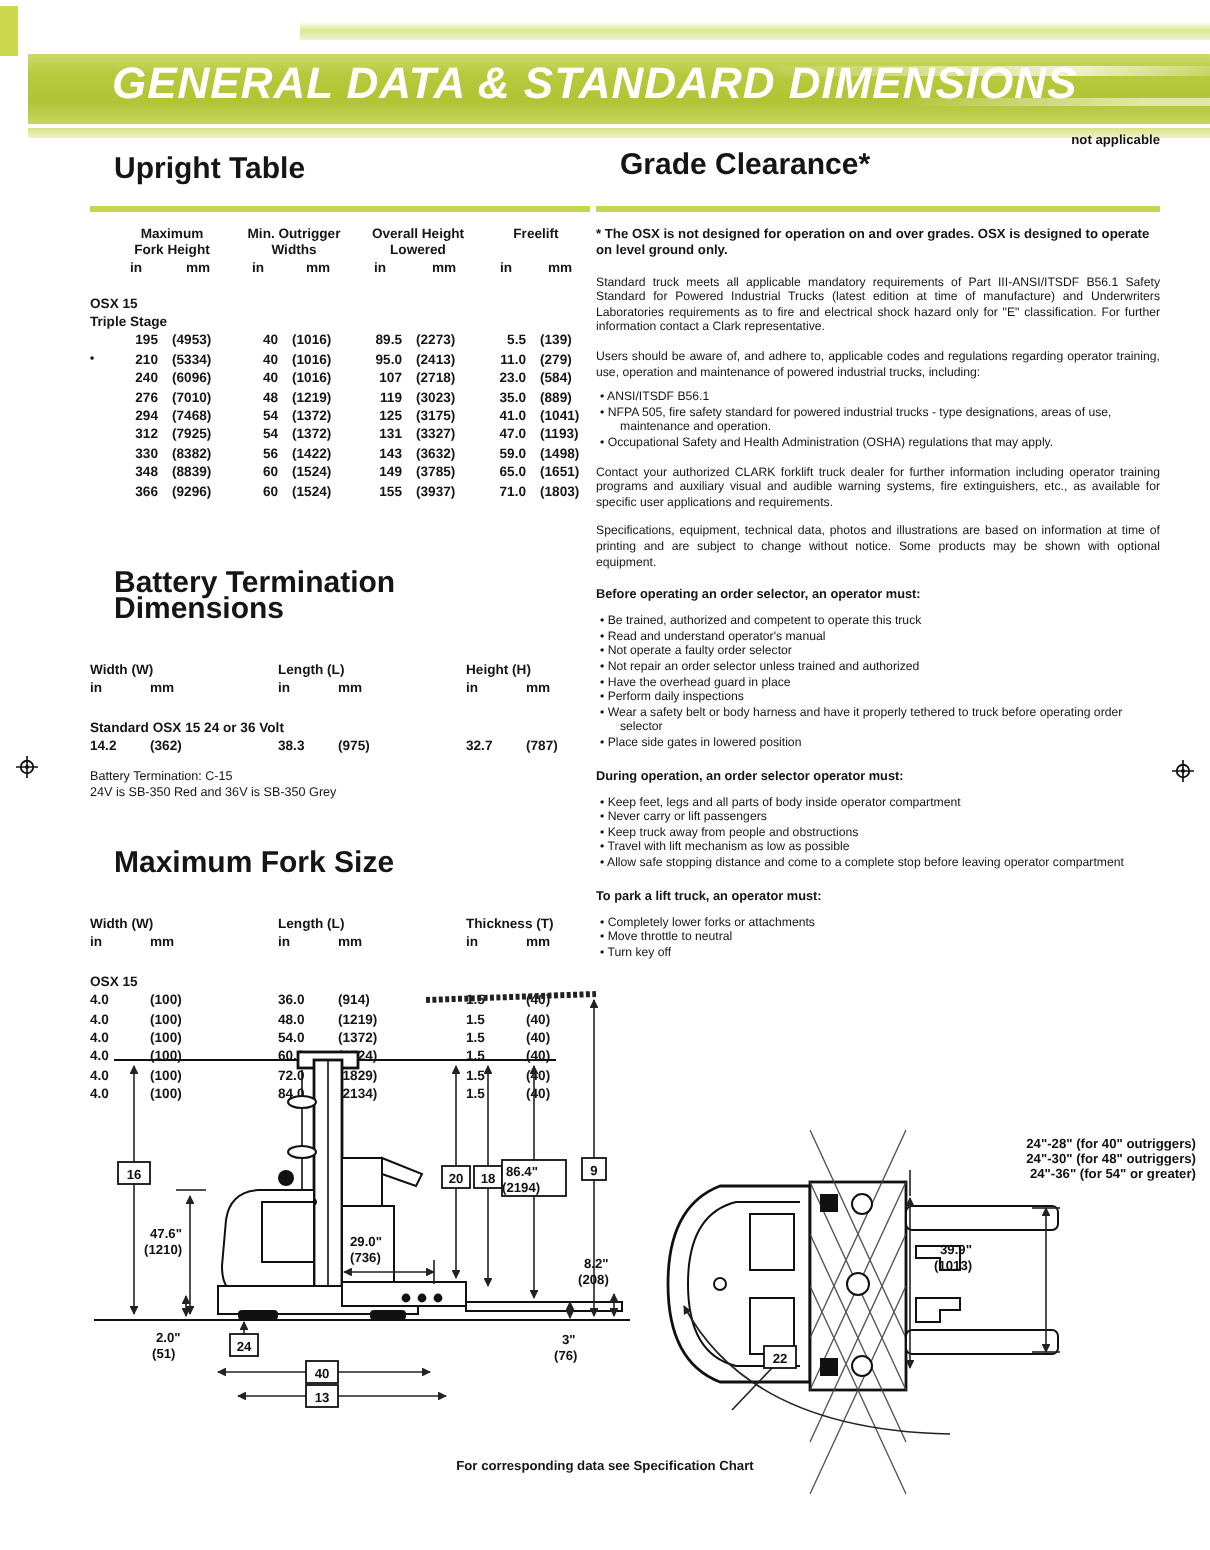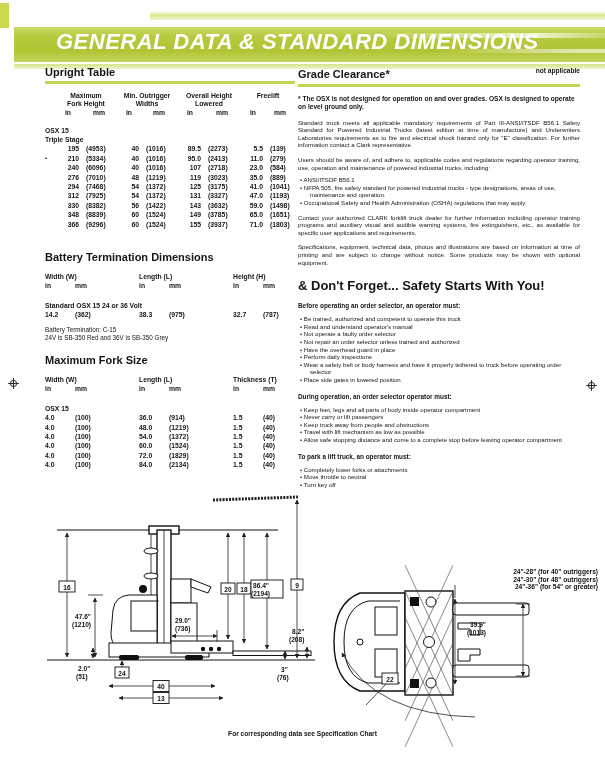--- a/index.html
+++ b/index.html
@@ -21,21 +21,21 @@
   .post-stripe{position:absolute;left:14px;top:64px;width:591px;height:5px;
       background:linear-gradient(180deg,#d9e484 0%,#eef3cd 100%);}
 
   
   .regmark{position:absolute;width:11px;height:11px;}
 
   
   .leftcol{position:absolute;left:45px;top:66px;width:250px;}
   .rightcol{position:absolute;left:298px;top:64px;width:282px;}
 
-  .sec-h{font-size:11px;font-weight:bold;margin:0;line-height:13px;}
+  .sec-h{font-size:15px;font-weight:bold;margin:12px;line-height:13px;}
   .rule{height:2.5px;background:#c7d64f;margin-top:2px;}
 
   
   .ut{display:grid;grid-template-columns:10px 26px 36px 24px 36px 26px 38px 24px 30px;
       font-size:6.8px;font-weight:bold;line-height:9.4px;}
   .ut .gh{grid-column:span 2;text-align:center;line-height:8px;padding-top:2px;}
   .ut .unit{text-align:center;line-height:10px;}
   .ut .full{grid-column:1/-1;}
   .ut .mark{text-align:left;font-size:6px;}
   .ut .n{text-align:right;padding-right:2px;}
@@ -300,21 +300,20 @@
     <div class="para">Standard truck meets all applicable mandatory requirements of Part III-ANSI/ITSDF B56.1 Safety Standard for Powered Industrial Trucks (latest edition at time of manufacture) and Underwriters Laboratories requirements as to fire and electrical shock hazard only for "E" classification. For further information contact a Clark representative.</div>
     <div class="para">Users should be aware of, and adhere to, applicable codes and regulations regarding operator training, use, operation and maintenance of powered industrial trucks, including:</div>
     <ul class="blist">
       <li>ANSI/ITSDF B56.1</li>
       <li>NFPA 505, fire safety standard for powered industrial trucks - type designations, areas of use, maintenance and operation.</li>
       <li>Occupational Safety and Health Administration (OSHA) regulations that may apply.</li>
     </ul>
     <div class="para">Contact your authorized CLARK forklift truck dealer for further information including operator training programs and auxiliary visual and audible warning systems, fire extinguishers, etc., as available for specific user applications and requirements.</div>
     <div class="para">Specifications, equipment, technical data, photos and illustrations are based on information at time of printing and are subject to change without notice. Some products may be shown with optional equipment.</div>
 
-    <div class="dfh">&amp; Don't Forget... Safety Starts With You!</div>
 
     <div class="ltitle">Before operating an order selector, an operator must:</div>
     <ul class="blist">
       <li>Be trained, authorized and competent to operate this truck</li>
       <li>Read and understand operator's manual</li>
       <li>Not operate a faulty order selector</li>
       <li>Not repair an order selector unless trained and authorized</li>
       <li>Have the overhead guard in place</li>
       <li>Perform daily inspections</li>
       <li>Wear a safety belt or body harness and have it properly tethered to truck before operating order selector</li>

